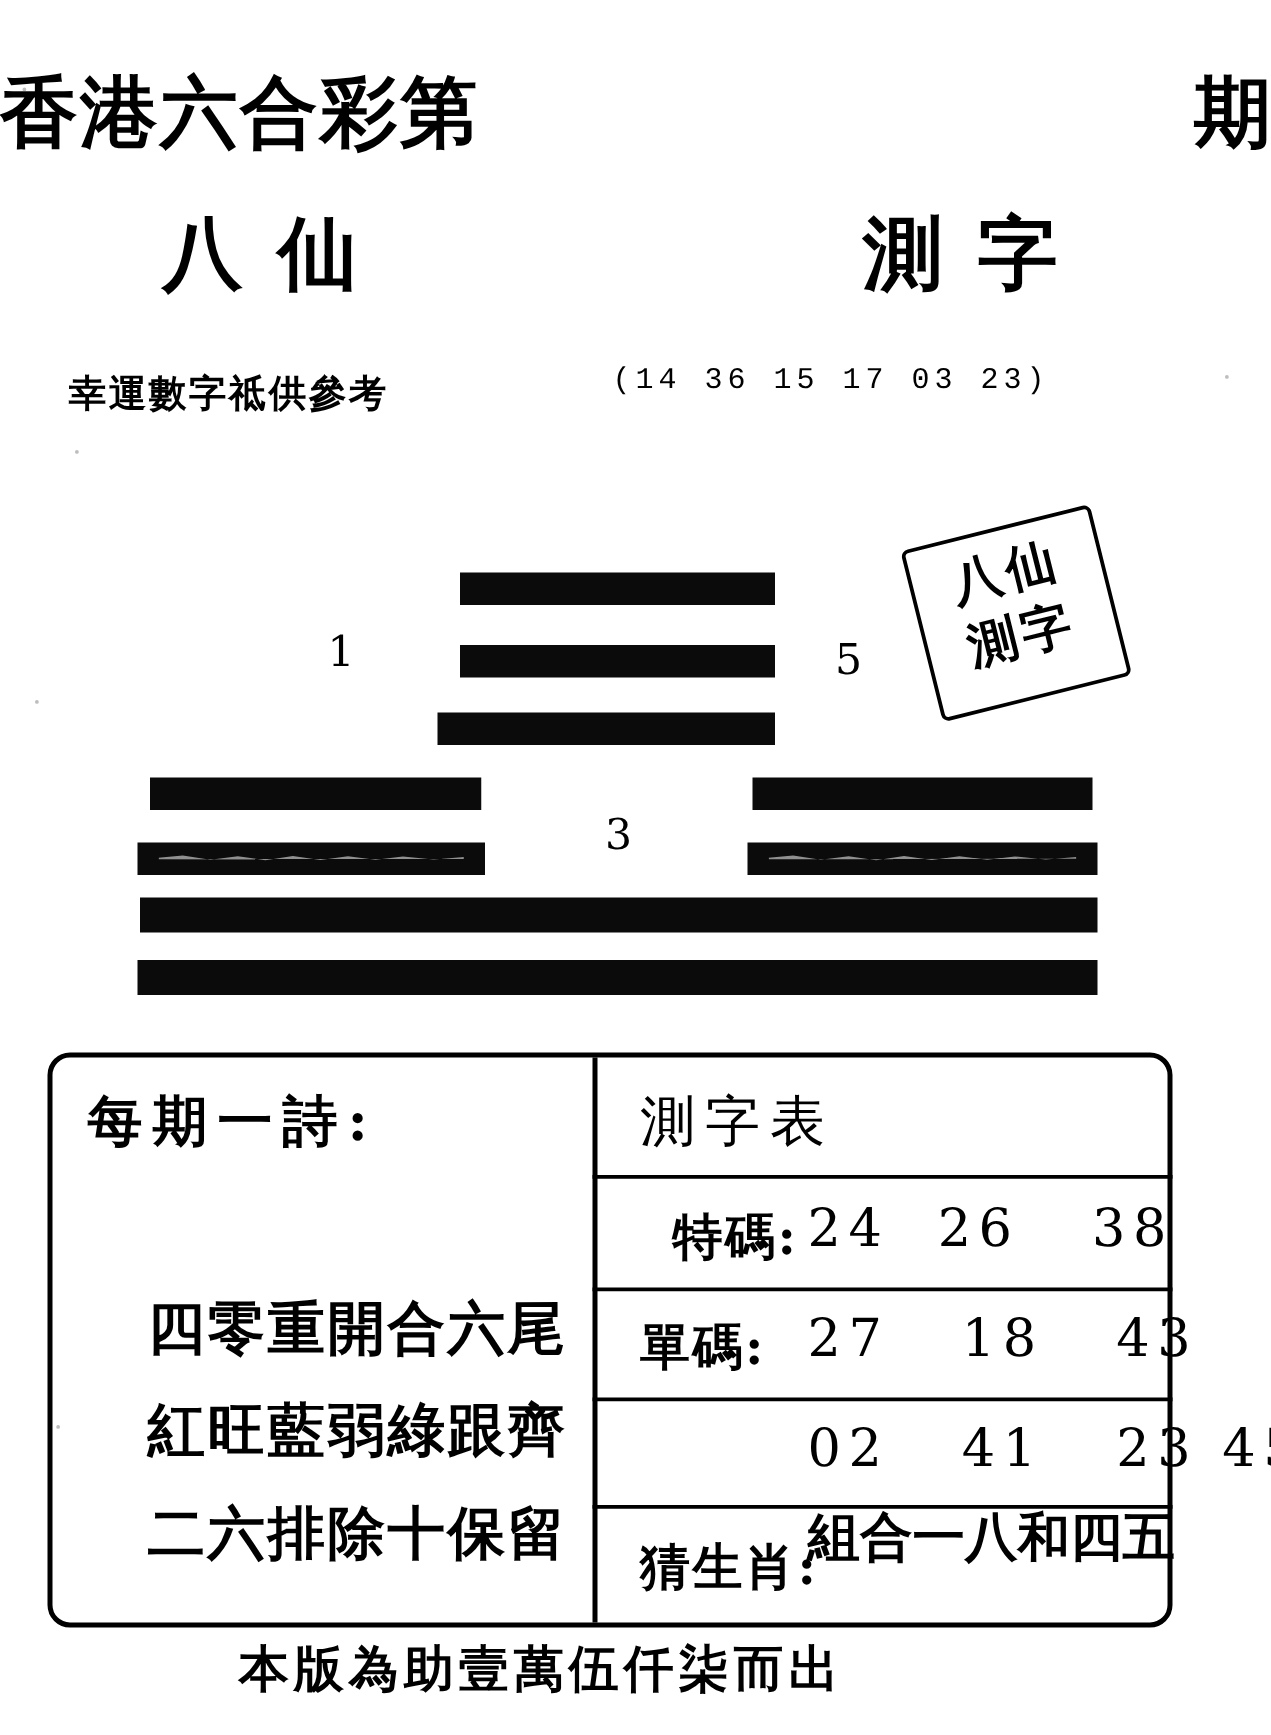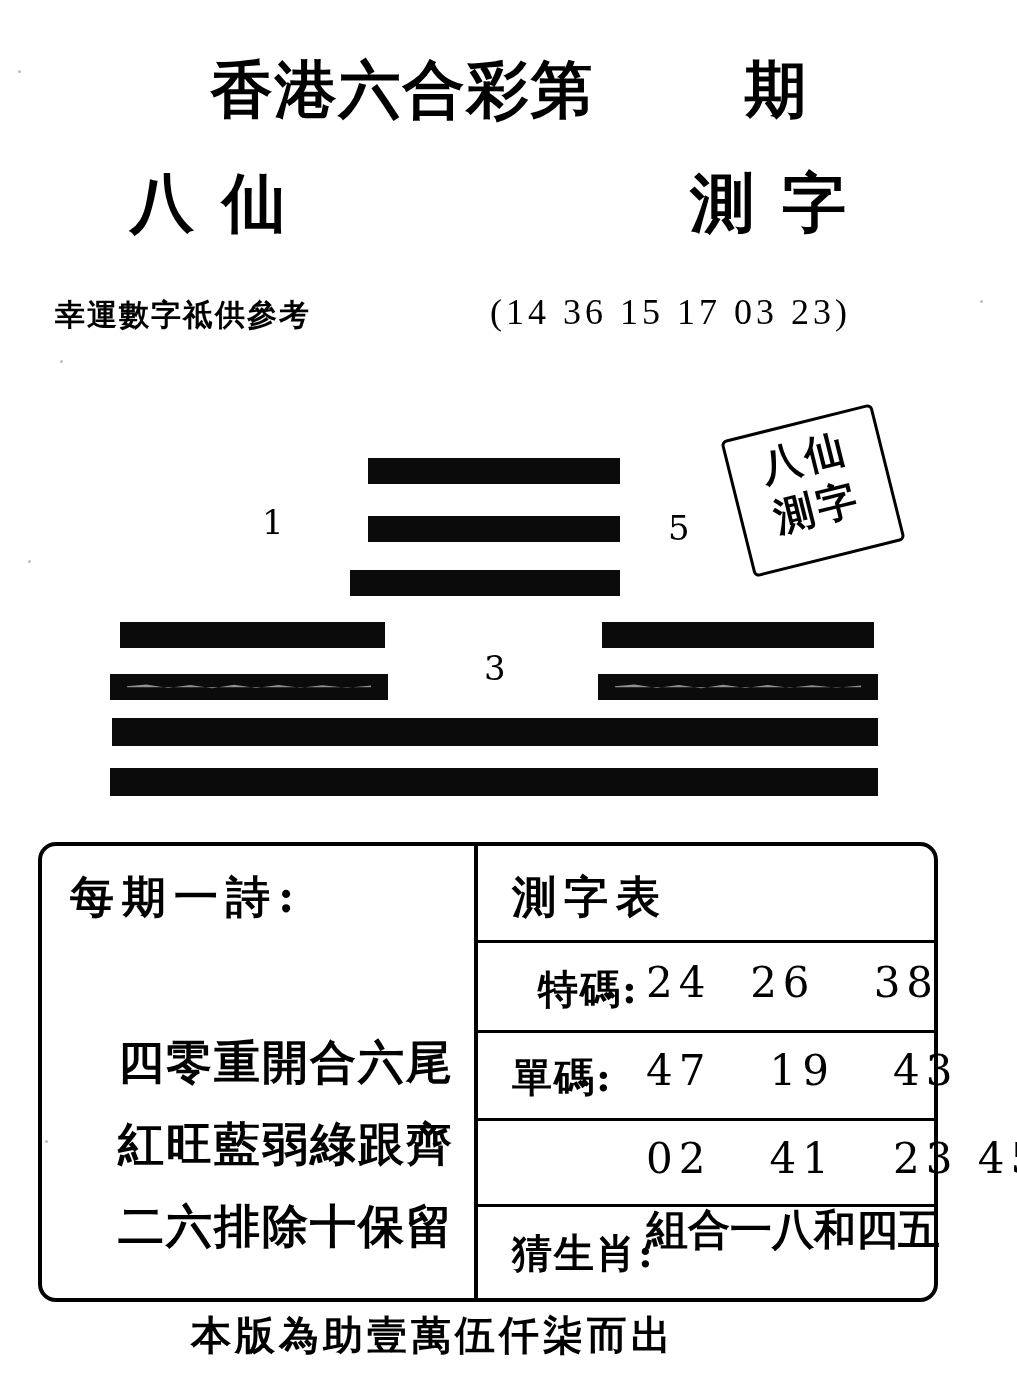--- a/index.html
+++ b/index.html
@@ -8,21 +8,21 @@
     background:#ffffff;
     font-family:"DejaVu Serif", serif;
     position:relative;
     overflow:hidden;
   }
   .page{position:absolute;inset:0;}
 
   
   .title-row{
     position:absolute;left:0;top:48px;width:1017px;
-    display:flex;justify-content:center;
+    display:flex;justify-content:space-between;
   }
   .title-main{
     font-family:"DejaVu Sans", sans-serif;
     font-weight:bold;
     font-size:62px;
     letter-spacing:2px;
     color:#000;
     white-space:pre;
   }
   .title-issue{
@@ -53,22 +53,22 @@
   .lucky-row{
     position:absolute;left:0;top:295px;width:1017px;height:60px;
   }
   .lucky-label{
     position:absolute;left:55px;top:0;
     font-size:30px;font-weight:bold;letter-spacing:2px;color:#000;
     font-family:"DejaVu Serif", serif;
   }
   .lucky-nums{
     position:absolute;left:490px;top:-4px;
-    font-size:36px;color:#000;letter-spacing:4px;
-    font-family:Liberation Serif, serif;
+    font-size:24px;color:#000;letter-spacing:4px;
+    font-family:Liberation Mono, monospace;
   }
 
   
   .hex{position:absolute;left:0;top:430px;width:1017px;height:390px;}
   .bar{position:absolute;background:#0b0b0b;}
   .bar.cracked::after{
     content:"";position:absolute;left:6%;top:38%;width:88%;height:22%;
     background:#ffffff;opacity:.55;
     clip-path:polygon(0 40%,8% 10%,17% 70%,26% 20%,35% 75%,44% 15%,53% 72%,62% 18%,71% 68%,80% 22%,90% 66%,100% 30%,100% 55%,0 60%);
   }
@@ -104,21 +104,21 @@
     font-size:44px;font-weight:bold;letter-spacing:8px;color:#000;
     font-family:"DejaVu Serif", serif;
   }
   .poem-line{
     position:absolute;left:76px;
     font-size:46px;font-weight:bold;letter-spacing:2px;color:#000;
     font-family:"DejaVu Serif", serif;white-space:pre;
   }
   .table-title{
     position:absolute;left:470px;top:22px;
-    font-size:44px;font-weight:bold;letter-spacing:8px;color:#000;
+    font-size:44px;font-weight:normal;letter-spacing:8px;color:#000;
     font-family:"DejaVu Serif", serif;
   }
   .hline{position:absolute;left:432px;height:3px;background:#000;width:464px;}
   .trow-label{
     position:absolute;left:470px;font-size:40px;font-weight:bold;color:#000;
     letter-spacing:2px;font-family:"DejaVu Serif", serif;
   }
   .trow-vals{
     position:absolute;font-size:42px;color:#000;font-family:"DejaVu Serif", serif;
     letter-spacing:6px;white-space:pre;
@@ -201,21 +201,21 @@
 
     <div class="hline" style="top:94px;"></div>
     <div class="hline" style="top:184px;"></div>
     <div class="hline" style="top:272px;"></div>
     <div class="hline" style="top:358px;"></div>
 
     <span class="trow-label" style="top:116px;margin-left:26px;">特碼:</span>
     <span class="trow-vals" style="left:604px;top:112px;">24  26   38</span>
 
     <span class="trow-label" style="top:204px;text-align:right;">單碼:</span>
-    <span class="trow-vals" style="left:604px;top:200px;">47   19   43</span>
+    <span class="trow-vals" style="left:604px;top:200px;">27   18   43</span>
 
     <span class="trow-label" style="top:292px;"></span>
     <span class="trow-vals" style="left:604px;top:288px;">02   41   23 45</span>
 
     <span class="trow-label" style="top:380px;">猜生肖:</span>
     <span class="trow-vals" style="left:604px;top:356px;font-weight:bold;letter-spacing:0px;">組合一八和四五</span>
   </div>
 
   <div class="footer-note">本版為助壹萬伍仟柒而出</div>
 

